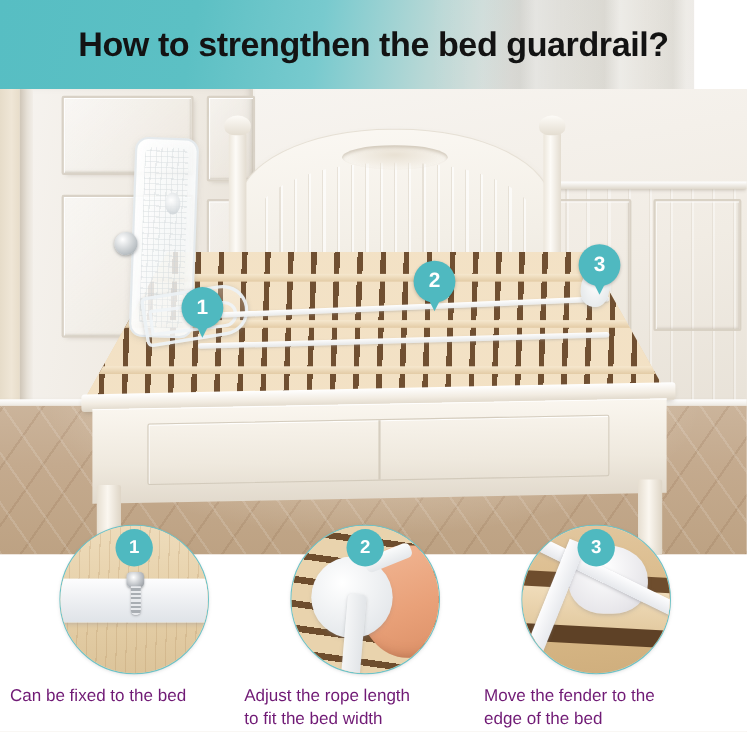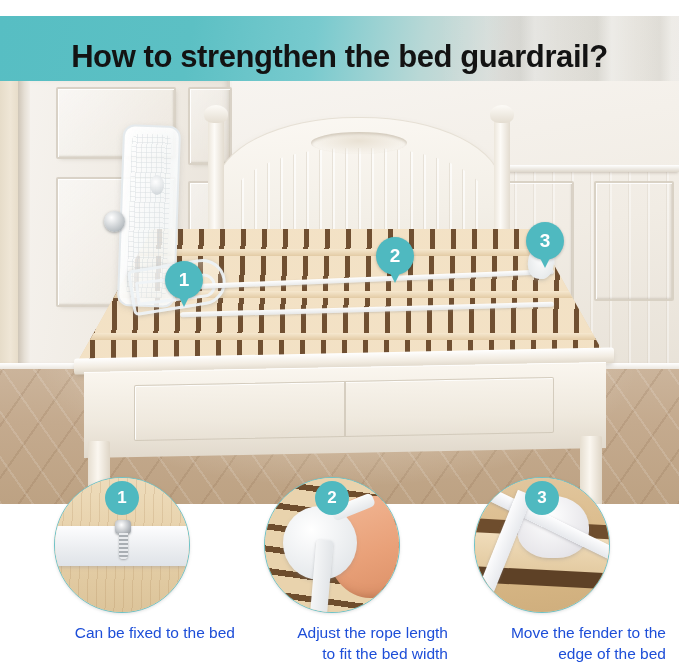--- a/index.html
+++ b/index.html
@@ -17,22 +17,22 @@
     position: relative;
     width: 679px;
     height: 665px;
     background: #ffffff;
     overflow: hidden;
   }
 
   
   .header {
     position: absolute;
-    left: 0; top: 16px;
-    width: 679px;
+    left: 0; top: 0;
+    width: 631px;
     height: 81px;
     background:
       linear-gradient(100deg,
         #57bec3 0%,
         #5cc0c4 28%,
         #78cace 46%,
         #b9d8d6 62%,
         #dcdcd8 74%,
         #e4e2dc 85%,
         #e9e6e0 100%);
@@ -578,24 +578,24 @@
   }
   .tb-1 { left: 105px; top: 481px; }
   .tb-2 { left: 315px; top: 481px; }
   .tb-3 { left: 525px; top: 481px; }
 
   
   .caption {
     position: absolute;
     top: 622px;
     width: 226px;
-    text-align: right;
+    text-align: left;
     font-size: 15.5px;
     line-height: 21px;
-    color: #1d4ed8;
+    color: #701a75;
   }
   .cap-1 { left: 9px; }
   .cap-2 { left: 222px; }
   .cap-3 { left: 440px; }
 </style>
 </head>
 <body>
 
 <div class="page">
 

